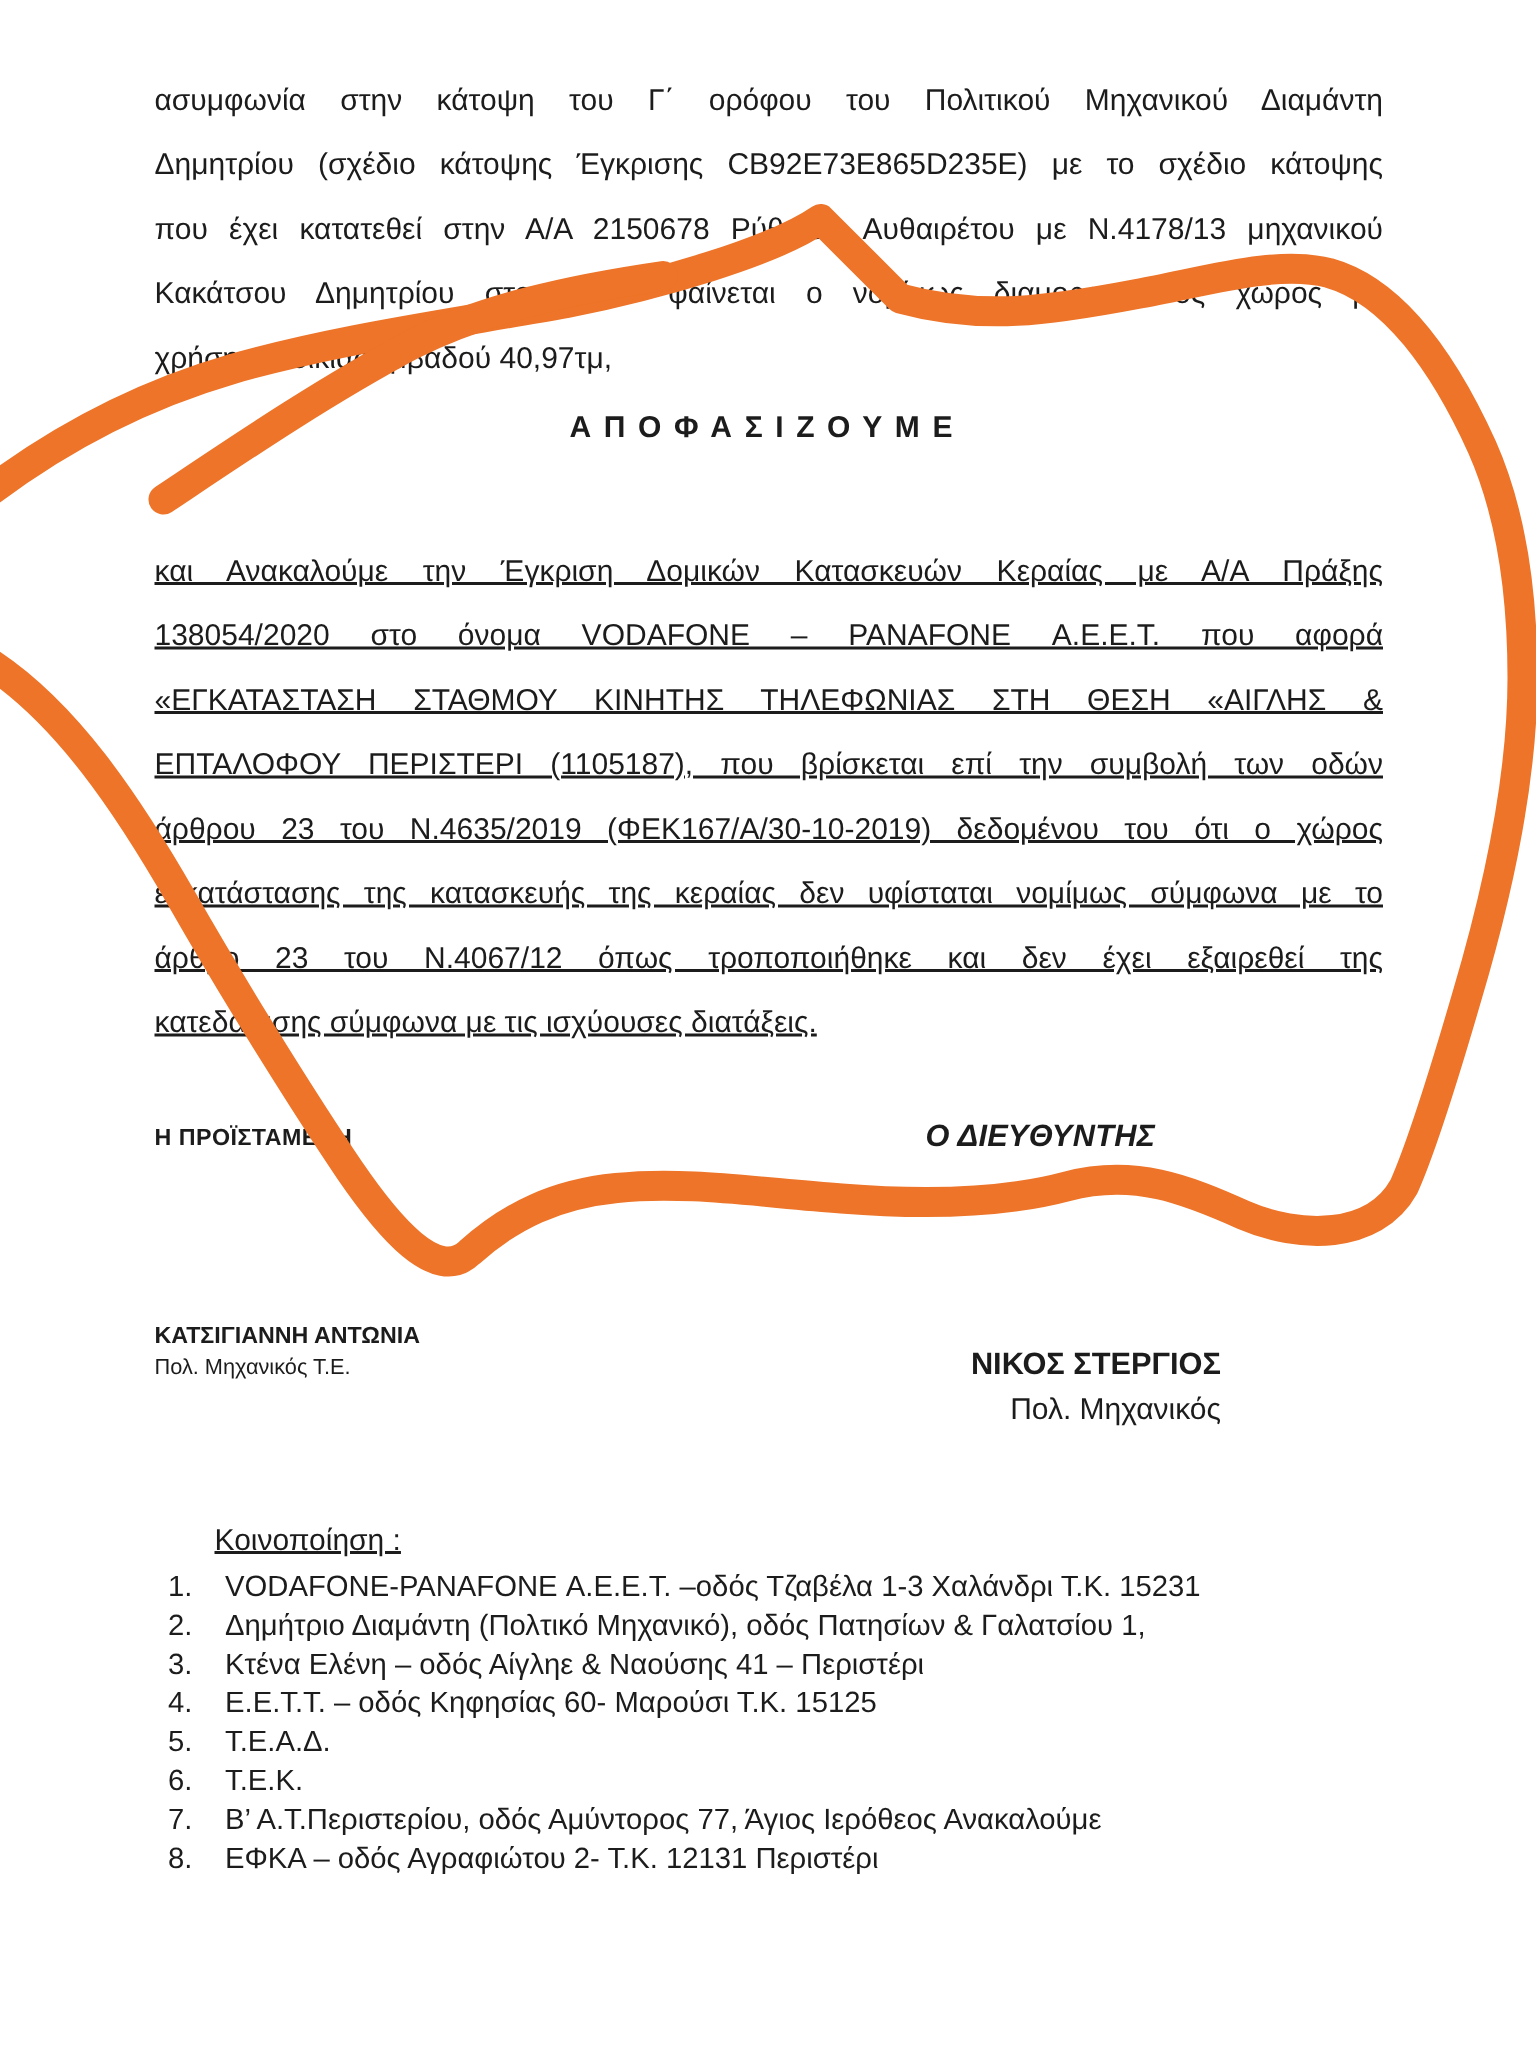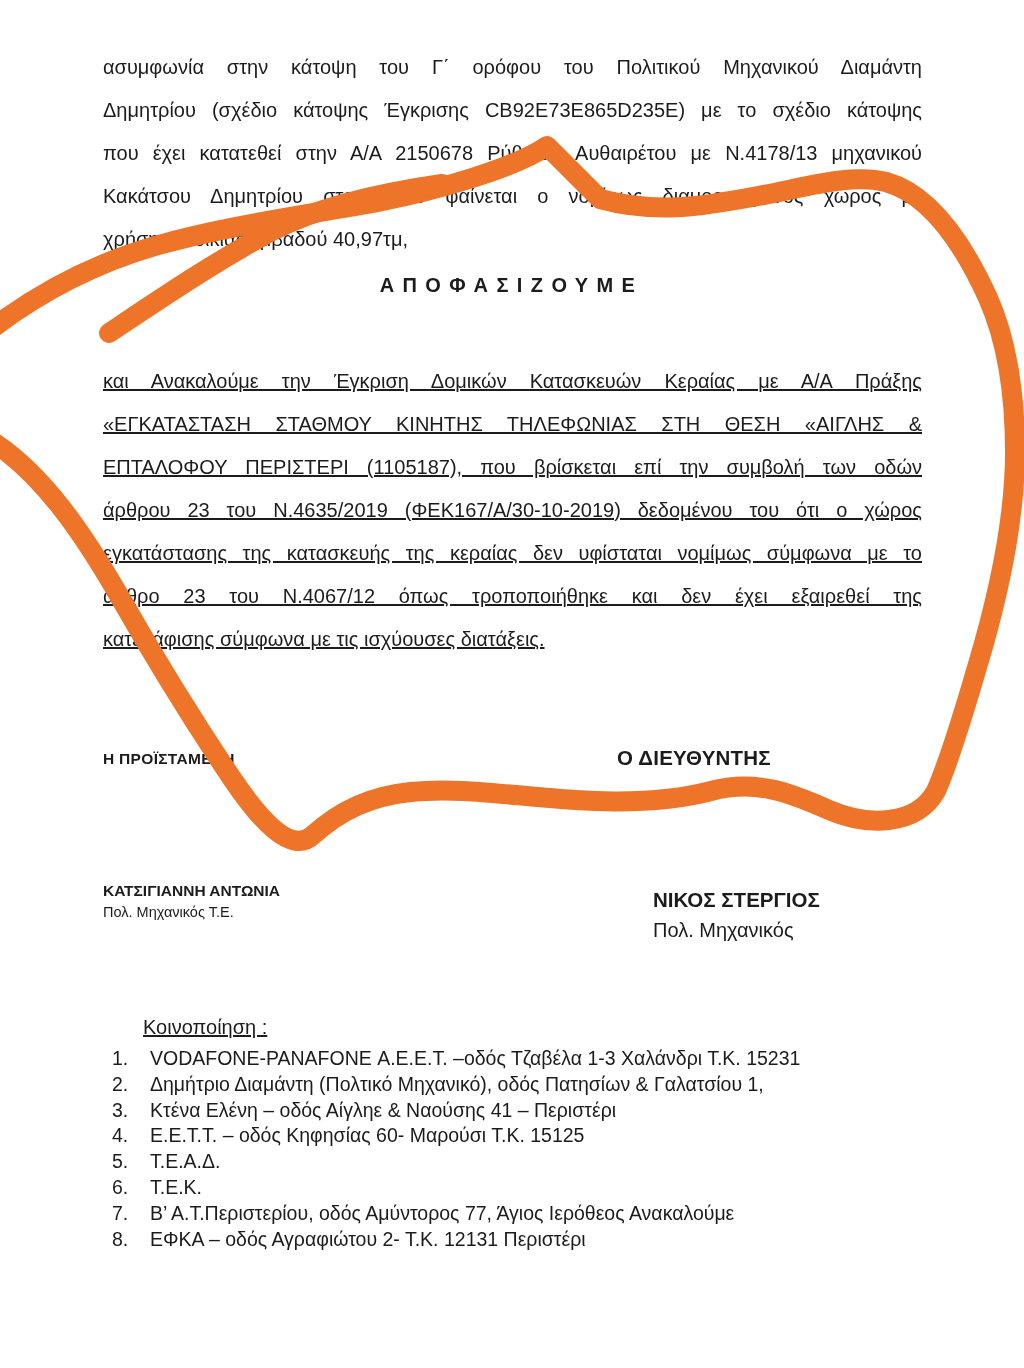--- a/index.html
+++ b/index.html
@@ -13,24 +13,24 @@
   .para{left:103px;width:819px;font-size:20px;}
   .jline{line-height:43px;text-align:justify;text-align-last:justify;white-space:normal;}
   .jline.last{text-align-last:left;}
   
   .decision{
     left:0;width:1023px;text-align:center;font-weight:bold;font-size:20px;
     letter-spacing:0.42em;
   }
   
   .sig-title-left{left:103px;font-weight:bold;font-size:15.5px;letter-spacing:0.02em;}
-  .sig-title-right{left:617px;font-weight:bold;font-size:20.5px;letter-spacing:0.01em;}
+  .sig-title-right{left:617px;font-weight:bold;font-size:20.5px;letter-spacing:0.01em;font-style:italic;}
   .sig-name-left{left:103px;font-weight:bold;font-size:15.5px;}
   .sig-role-left{left:103px;font-size:14.5px;}
-  .sig-right-block{left:653px;width:195px;text-align:left;}
+  .sig-right-block{left:619px;width:195px;text-align:right;margin-top:10px;}
   .sig-name-right{font-weight:bold;font-size:20.5px;}
   .sig-role-right{font-size:20px;margin-top:7px;}
   
   .dist-head{left:103px;font-size:20px;text-decoration:underline;}
   .dist-list{left:112px;width:860px;font-size:19.5px;}
   .dist-item{line-height:25.8px;display:flex;}
   .dist-num{width:38px;flex:0 0 38px;}
   .dist-text{flex:1;}
   
   #marker{position:absolute;left:0;top:0;pointer-events:none;z-index:5;}
@@ -43,20 +43,21 @@
   <div class="jline">Δημητρίου (σχέδιο κάτοψης Έγκρισης CB92E73E865D235E) με το σχέδιο κάτοψης</div>
   <div class="jline">που έχει κατατεθεί στην Α/Α 2150678 Ρύθμιση Αυθαιρέτου με Ν.4178/13 μηχανικού</div>
   <div class="jline">Κακάτσου Δημητρίου στο οποίο φαίνεται ο νομίμως διαμορφωμένος χώρος με</div>
   <div class="jline last">χρήση κατοικίας εμβαδού 40,97τμ,</div>
 </div>
 
 <div class="abs decision" style="top:274px;">ΑΠΟΦΑΣΙΖΟΥΜΕ</div>
 
 <div class="abs para" style="top:360px;text-decoration:underline;">
   <div class="jline">και Ανακαλούμε την Έγκριση Δομικών Κατασκευών Κεραίας με Α/Α Πράξης</div>
+  <div class="jline">138054/2020 στο όνομα VODAFONE – PANAFONE Α.Ε.Ε.Τ. που αφορά</div>
   <div class="jline">«ΕΓΚΑΤΑΣΤΑΣΗ ΣΤΑΘΜΟΥ ΚΙΝΗΤΗΣ ΤΗΛΕΦΩΝΙΑΣ ΣΤΗ ΘΕΣΗ «ΑΙΓΛΗΣ &amp;</div>
   <div class="jline">ΕΠΤΑΛΟΦΟΥ ΠΕΡΙΣΤΕΡΙ (1105187), που βρίσκεται επί την συμβολή των οδών</div>
   <div class="jline">άρθρου 23 του Ν.4635/2019 (ΦΕΚ167/Α/30-10-2019) δεδομένου του ότι ο χώρος</div>
   <div class="jline">εγκατάστασης της κατασκευής της κεραίας δεν υφίσταται νομίμως σύμφωνα με το</div>
   <div class="jline">άρθρο 23 του Ν.4067/12 όπως τροποποιήθηκε και δεν έχει εξαιρεθεί της</div>
   <div class="jline last">κατεδάφισης σύμφωνα με τις ισχύουσες διατάξεις.</div>
 </div>
 
 <div class="abs sig-title-left" style="top:750px;">Η ΠΡΟΪΣΤΑΜΕΝΗ</div>
 <div class="abs sig-title-right" style="top:746px;">Ο ΔΙΕΥΘΥΝΤΗΣ</div>

